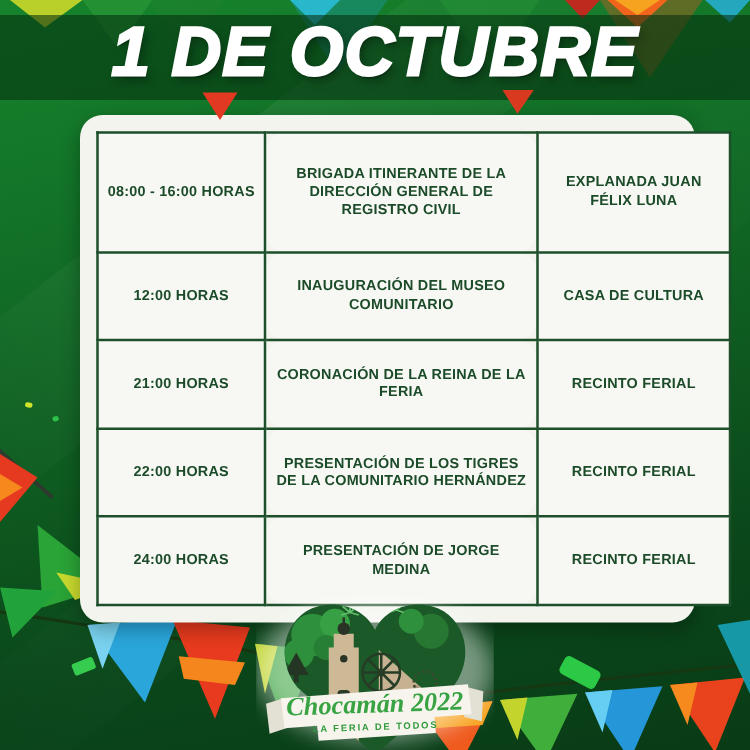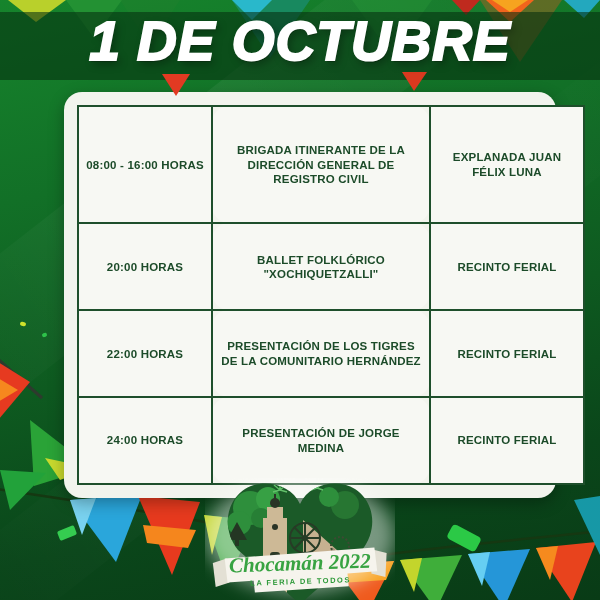--- a/index.html
+++ b/index.html
@@ -72,22 +72,27 @@
 
   <div class="schedule-card">
     <table class="schedule">
       <tbody>
           <tr>
             <td>08:00 - 16:00 HORAS</td>
             <td>BRIGADA ITINERANTE DE LA DIRECCIÓN GENERAL DE REGISTRO CIVIL</td>
             <td>EXPLANADA JUAN FÉLIX LUNA</td>
           </tr>
           <tr>
-            <td>20:00 HORAS</td>
-            <td>BALLET FOLKLÓRICO "XOCHIQUETZALLI"</td>
+            <td>12:00 HORAS</td>
+            <td>INAUGURACIÓN DEL MUSEO COMUNITARIO</td>
+            <td>CASA DE CULTURA</td>
+          </tr>
+          <tr>
+            <td>21:00 HORAS</td>
+            <td>CORONACIÓN DE LA REINA DE LA FERIA</td>
             <td>RECINTO FERIAL</td>
           </tr>
           <tr>
             <td>22:00 HORAS</td>
             <td>PRESENTACIÓN DE LOS TIGRES DE LA COMUNITARIO HERNÁNDEZ</td>
             <td>RECINTO FERIAL</td>
           </tr>
           <tr>
             <td>24:00 HORAS</td>
             <td>PRESENTACIÓN DE JORGE MEDINA</td>

